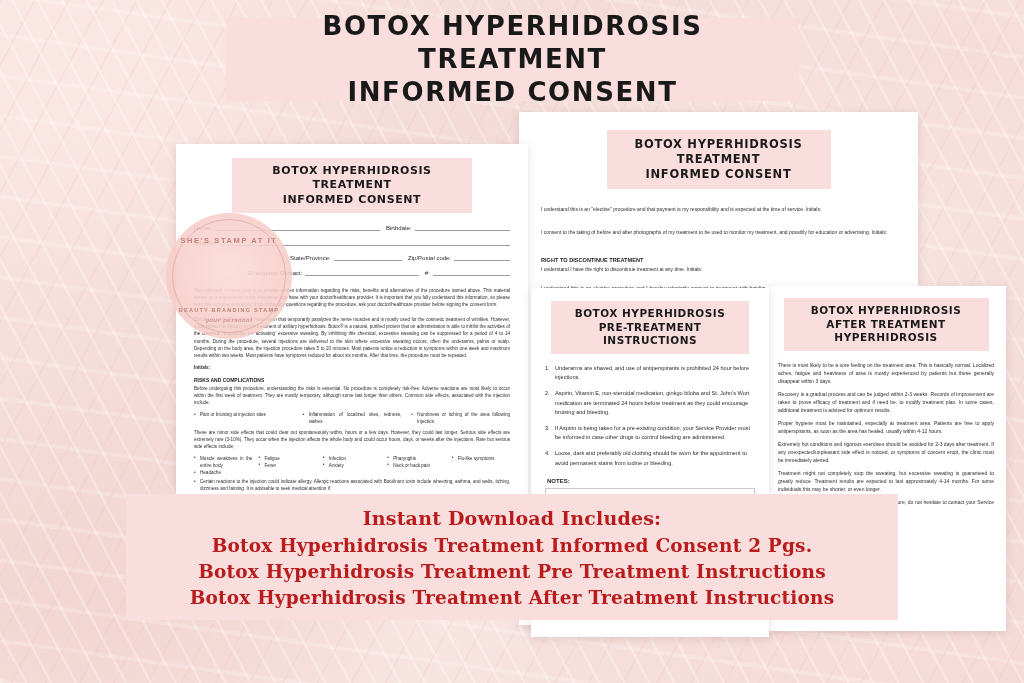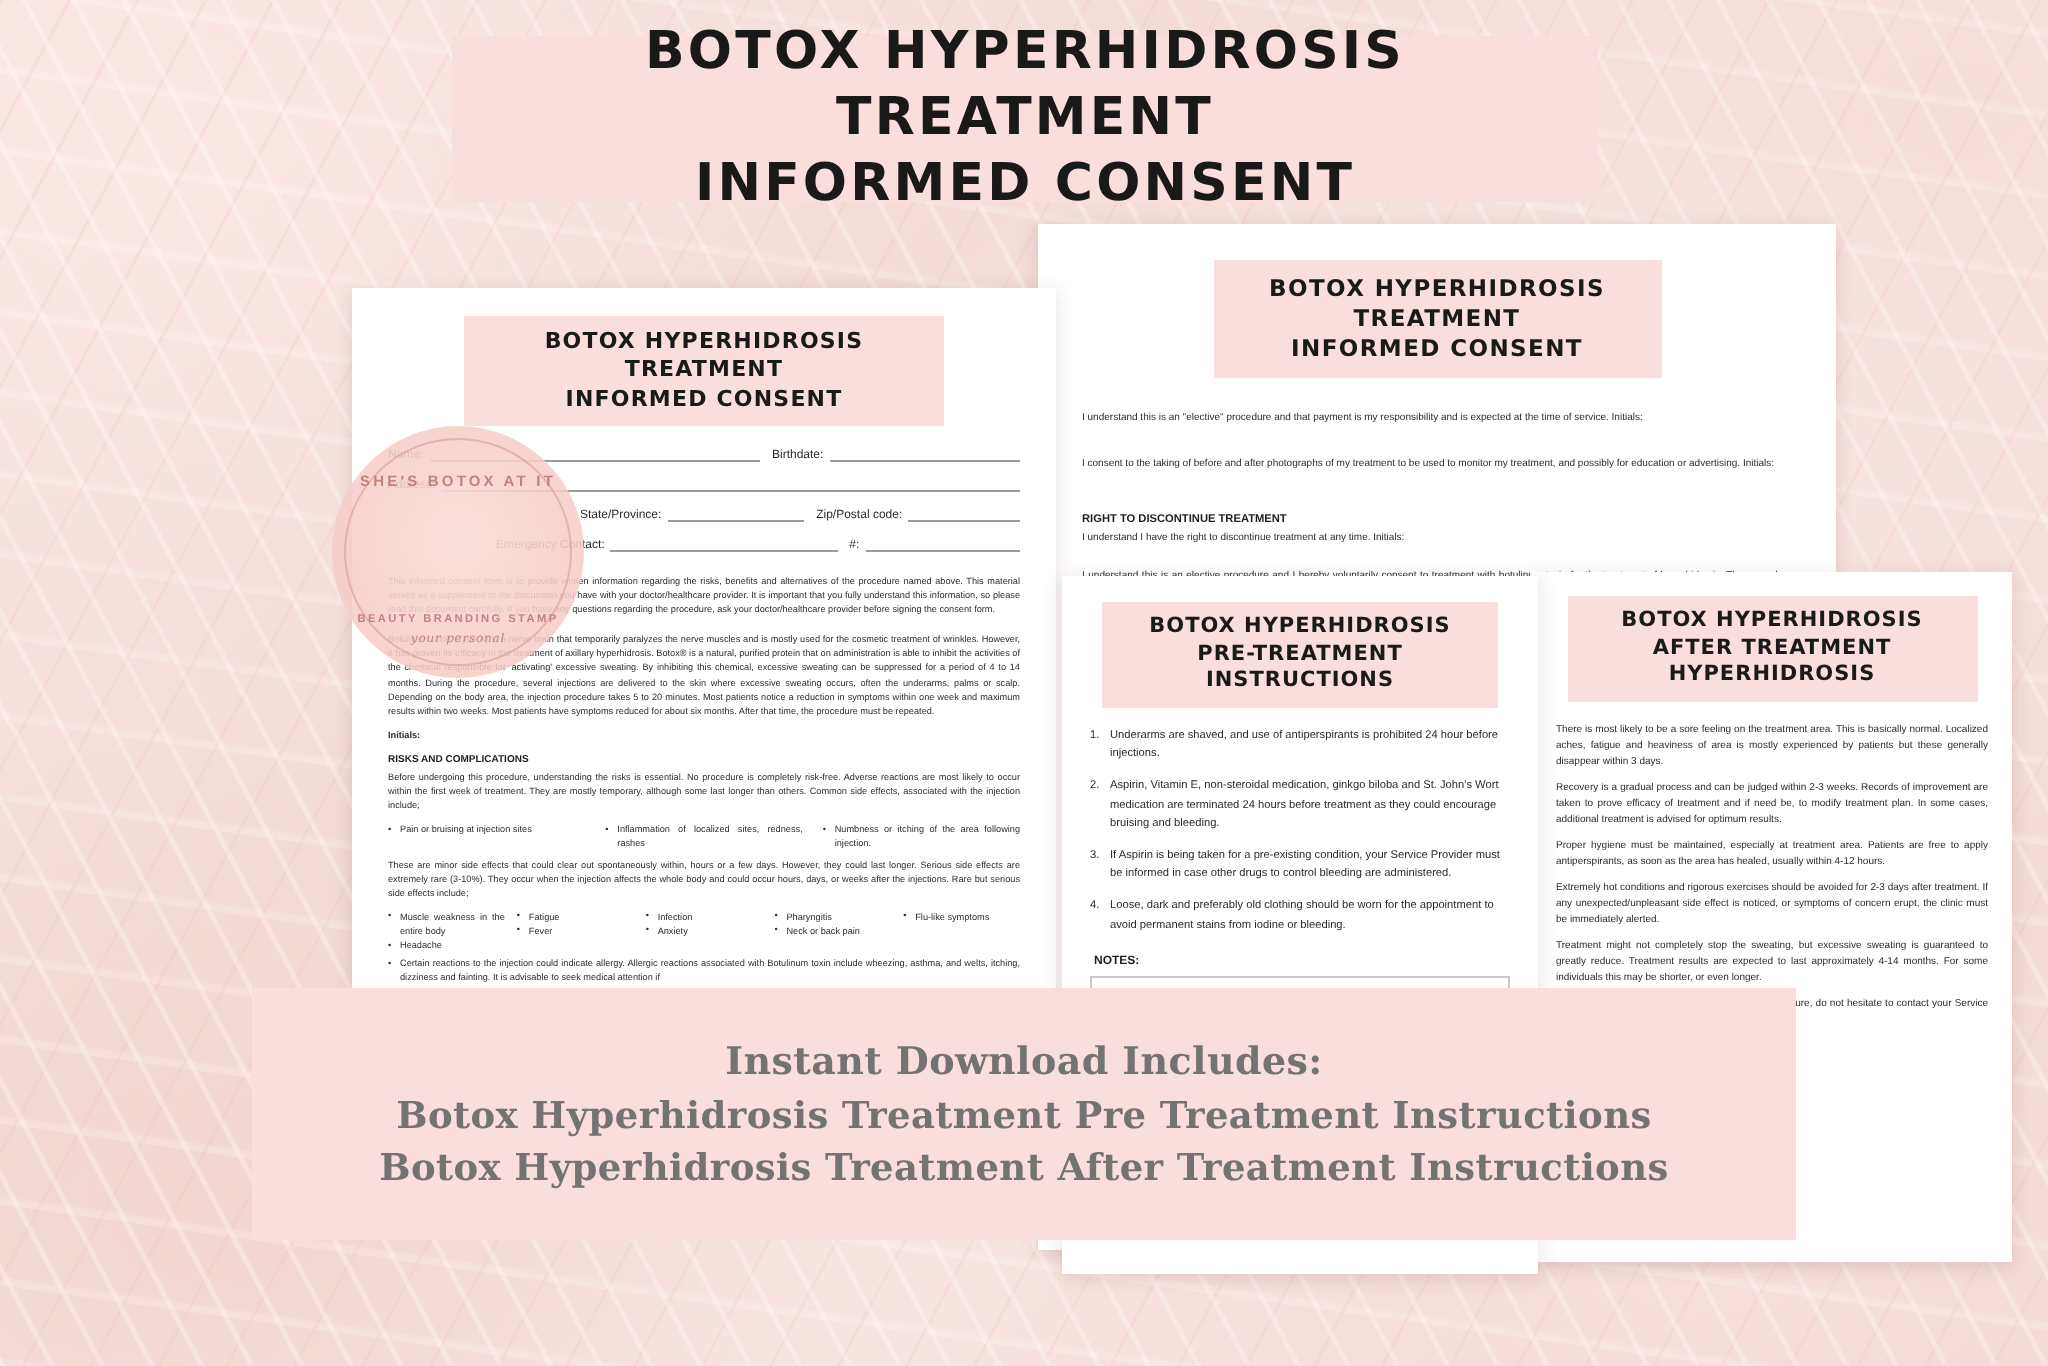--- a/index.html
+++ b/index.html
@@ -218,21 +218,21 @@
     z-index: 50;
     display: flex;
     flex-direction: column;
     align-items: center;
     justify-content: center;
     padding-top: 2px;
   }
   #includes-banner .hl {
     font-family: "DejaVu Serif", serif;
     font-weight: 700;
-    color: #737373;
+    color: #b91c1c;
     font-size: 18.5px;
     line-height: 1.42;
     text-align: center;
     letter-spacing: .2px;
   }
   #includes-banner .hl.first { font-size: 19px; margin-bottom: 1px; }
 </style>
 </head>
 <body>
 
@@ -369,21 +369,21 @@
           <li>Certain reactions to the injection could indicate allergy. Allergic reactions associated with Botulinum toxin include wheezing, asthma, and welts, itching, dizziness and fainting. It is advisable to seek medical attention if</li>
         </ul>
       </div>
     </div>
   </div>
 </div>
 
 <div id="stamp">
   <div class="disc"></div>
   <div class="ring"></div>
-  <div class="arc-top">SHE'S BOTOX AT IT</div>
+  <div class="arc-top">SHE'S STAMP AT IT</div>
   <div class="arc-sub">your personal</div>
   <div class="arc-bot">BEAUTY BRANDING STAMP</div>
 </div>
 
 <div class="sheet" id="sheet-after">
   <div class="hdr">
     <div>BOTOX HYPERHIDROSIS</div>
     <div>AFTER TREATMENT HYPERHIDROSIS</div>
   </div>
   <div class="body">
@@ -419,15 +419,16 @@
   </div>
 </div>
 
 <div id="title-banner">
   <div class="tl">BOTOX HYPERHIDROSIS TREATMENT</div>
   <div class="tl">INFORMED CONSENT</div>
 </div>
 
 <div id="includes-banner">
   <div class="hl first">Instant Download Includes:</div>
+  <div class="hl">Botox Hyperhidrosis Treatment Informed Consent 2 Pgs.</div>
   <div class="hl">Botox Hyperhidrosis Treatment Pre Treatment Instructions</div>
   <div class="hl">Botox Hyperhidrosis Treatment After Treatment Instructions</div>
 </div>
 
 </body></html>

